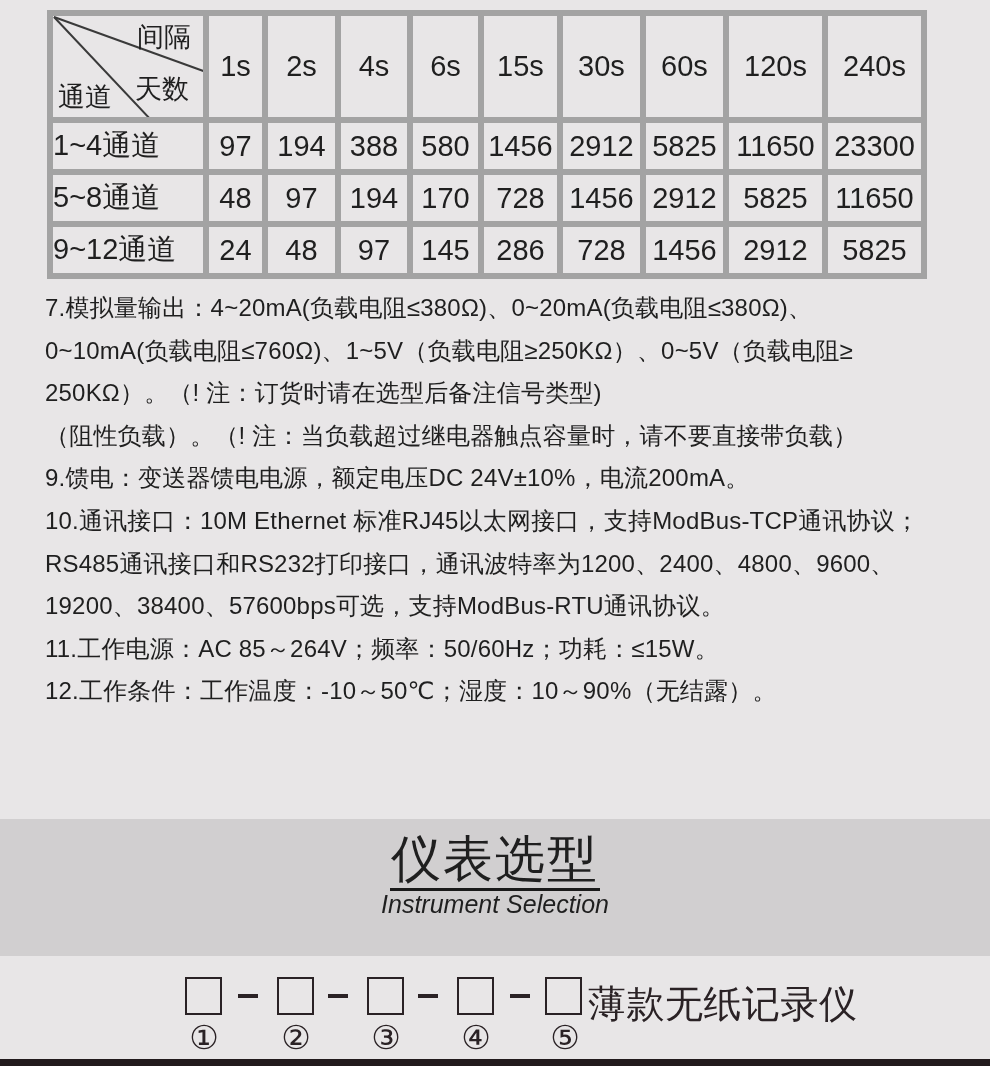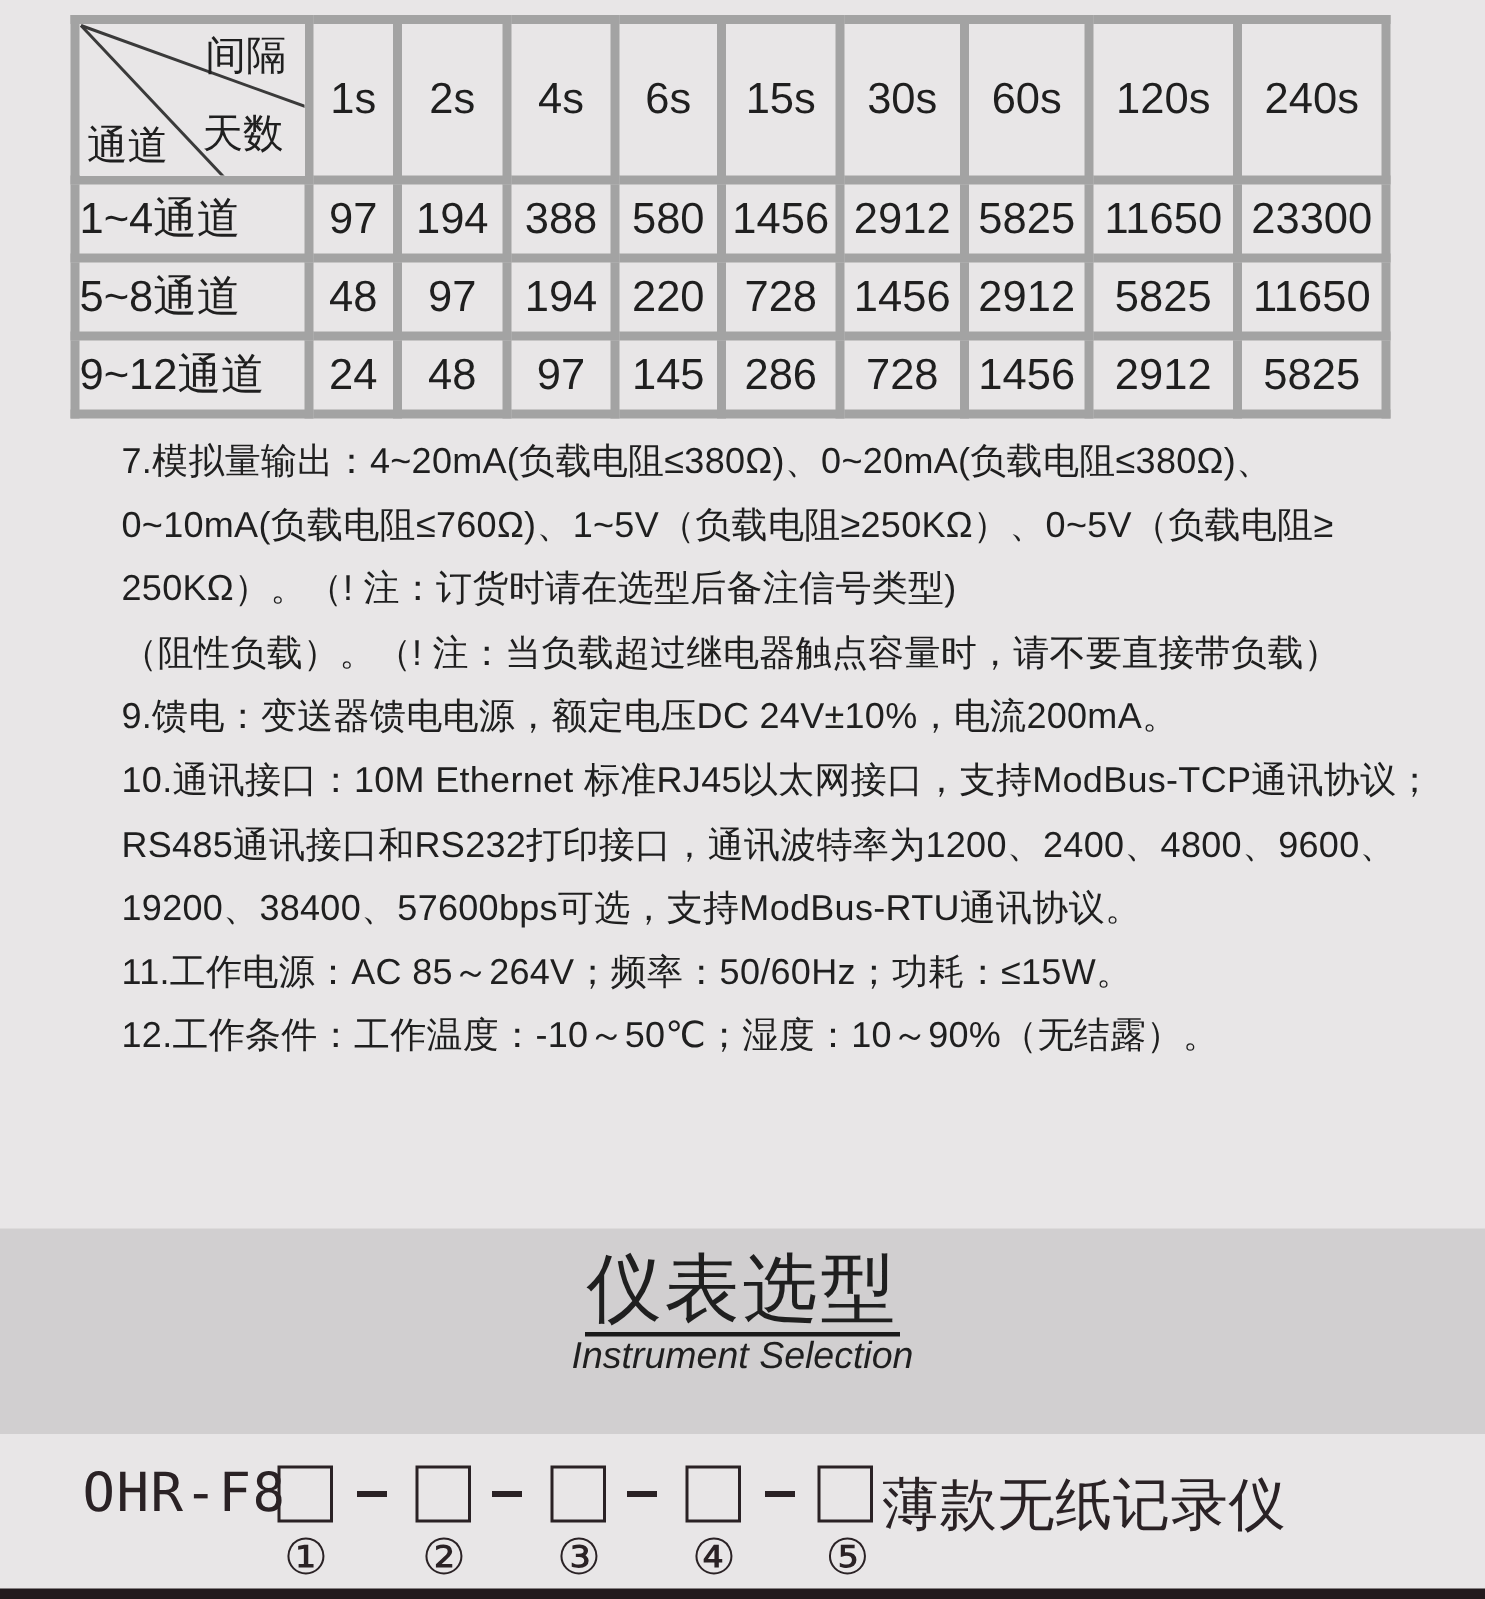--- a/index.html
+++ b/index.html
@@ -39,21 +39,20 @@
   .corner-channel{bottom:6px;left:5px;}
   
   .spec-text{
     position:absolute;left:45px;top:287px;width:910px;
   }
   .spec-text .line{
     font-size:24px;
     line-height:42.6px;
     white-space:pre;
     letter-spacing:0.2px;
-    margin-left:36px;
   }
   
   .title-band{
     position:absolute;left:0;top:819px;width:990px;height:137px;
     background:#d1cfd0;
     display:flex;flex-direction:column;align-items:center;justify-content:flex-start;
   }
   .band-title{
     margin-top:12px;
     font-size:50px;
@@ -153,21 +152,21 @@
     <td>2912</td>
     <td>5825</td>
     <td>11650</td>
     <td>23300</td>
   </tr>
   <tr>
     <td class="rowlabel">5~8通道</td>
     <td>48</td>
     <td>97</td>
     <td>194</td>
-    <td>220</td>
+    <td>170</td>
     <td>728</td>
     <td>1456</td>
     <td>2912</td>
     <td>5825</td>
     <td>11650</td>
   </tr>
   <tr>
     <td class="rowlabel">9~12通道</td>
     <td>24</td>
     <td>48</td>
@@ -194,21 +193,20 @@
   <div class="line">11.工作电源：AC 85～264V；频率：50/60Hz；功耗：≤15W。</div>
   <div class="line">12.工作条件：工作温度：-10～50℃；湿度：10～90%（无结露）。</div>
 </div>
 
 <div class="title-band">
   <div class="band-title">仪表选型</div>
   <div class="band-subtitle">Instrument Selection</div>
 </div>
 
 <div class="model-area">
-  <span class="model-prefix">OHR-F8</span>
 
   <span class="model-box" style="left:185px;"></span>
   <span class="model-dash" style="left:238px;"></span>
   <span class="model-box" style="left:277px;"></span>
   <span class="model-dash" style="left:328px;"></span>
   <span class="model-box" style="left:367px;"></span>
   <span class="model-dash" style="left:418px;"></span>
   <span class="model-box" style="left:457px;"></span>
   <span class="model-dash" style="left:510px;"></span>
   <span class="model-box" style="left:545px;"></span>

